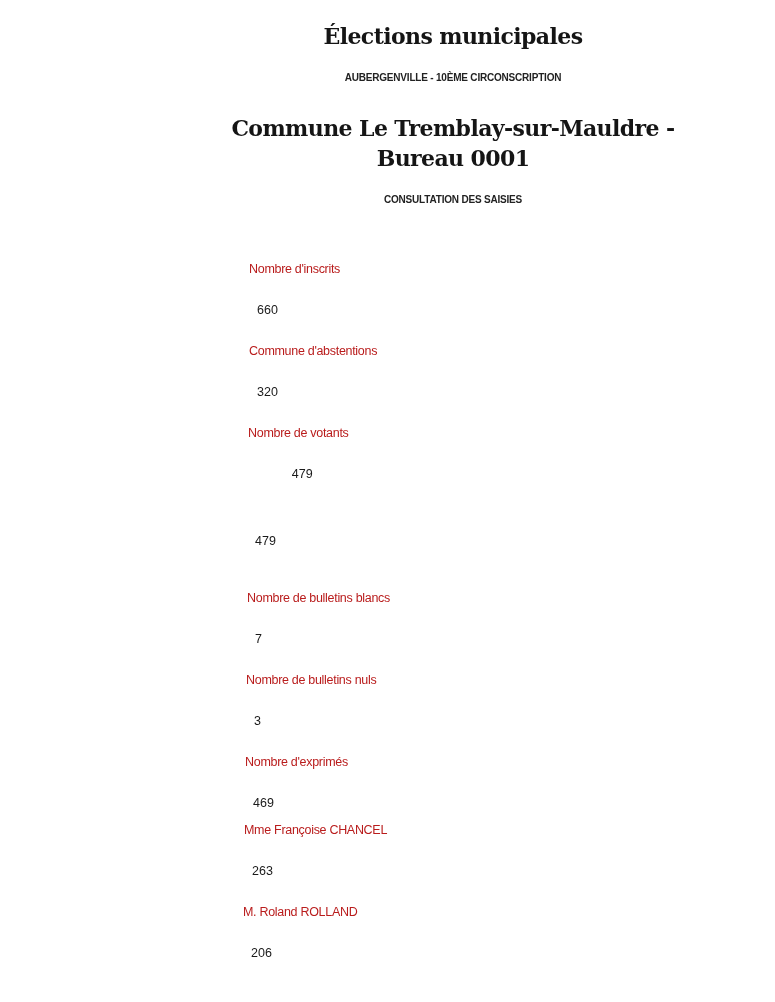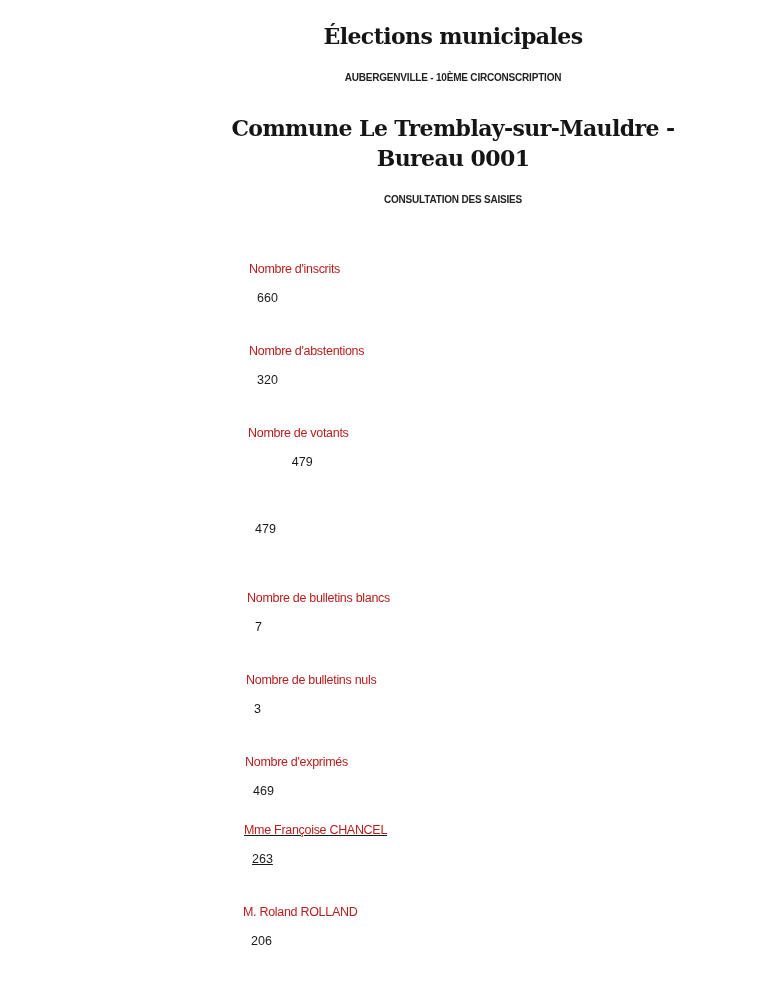--- a/index.html
+++ b/index.html
@@ -68,21 +68,21 @@
       position: absolute;
     }
     .field-label {
       font-size: 12.5px;
       letter-spacing: -0.3px;
       color: #b91c1c;
       white-space: nowrap;
       line-height: 16px;
     }
     .field-value {
-      margin-top: 13px;
+      margin-top: 25px;
       margin-left: 8px;
       font-size: 12.5px;
       color: #1a1a1a;
       line-height: 16px;
     }
   </style>
 </head>
 <body>
 
 <div>
@@ -94,21 +94,21 @@
   </div>
   <div class="section-label">CONSULTATION DES SAISIES</div>
 </div>
 
 <div>
   <div class="field" style="left:249px; top:261px;">
     <div class="field-label">Nombre d'inscrits</div>
     <div class="field-value">660</div>
   </div>
   <div class="field" style="left:249px; top:343px;">
-    <div class="field-label">Nombre d'abstentions</div>
+    <div class="field-label">Commune d'abstentions</div>
     <div class="field-value">320</div>
   </div>
   <div class="field" style="left:248px; top:425px;text-align:center;">
     <div class="field-label">Nombre de votants</div>
     <div class="field-value">479</div>
   </div>
   <div class="field" style="left:247px; top:508px;">
     <div class="field-value">479</div>
   </div>
   <div class="field" style="left:247px; top:590px;">
@@ -116,21 +116,21 @@
     <div class="field-value">7</div>
   </div>
   <div class="field" style="left:246px; top:672px;">
     <div class="field-label">Nombre de bulletins nuls</div>
     <div class="field-value">3</div>
   </div>
   <div class="field" style="left:245px; top:754px;">
     <div class="field-label">Nombre d'exprimés</div>
     <div class="field-value">469</div>
   </div>
-  <div class="field" style="left:244px; top:822px;text-decoration:underline;">
+  <div class="field" style="left:244px; top:822px;">
     <div class="field-label">Mme Françoise CHANCEL</div>
     <div class="field-value">263</div>
   </div>
   <div class="field" style="left:243px; top:904px;">
     <div class="field-label">M. Roland ROLLAND</div>
     <div class="field-value">206</div>
   </div>
 </div>
 
 </body></html>

